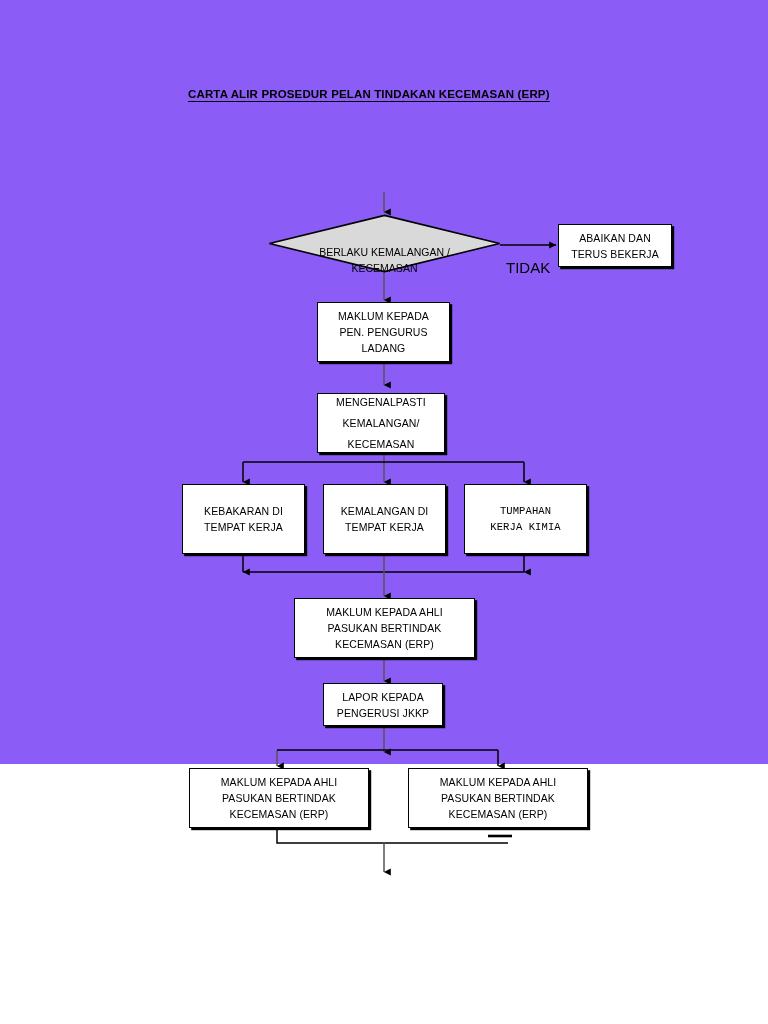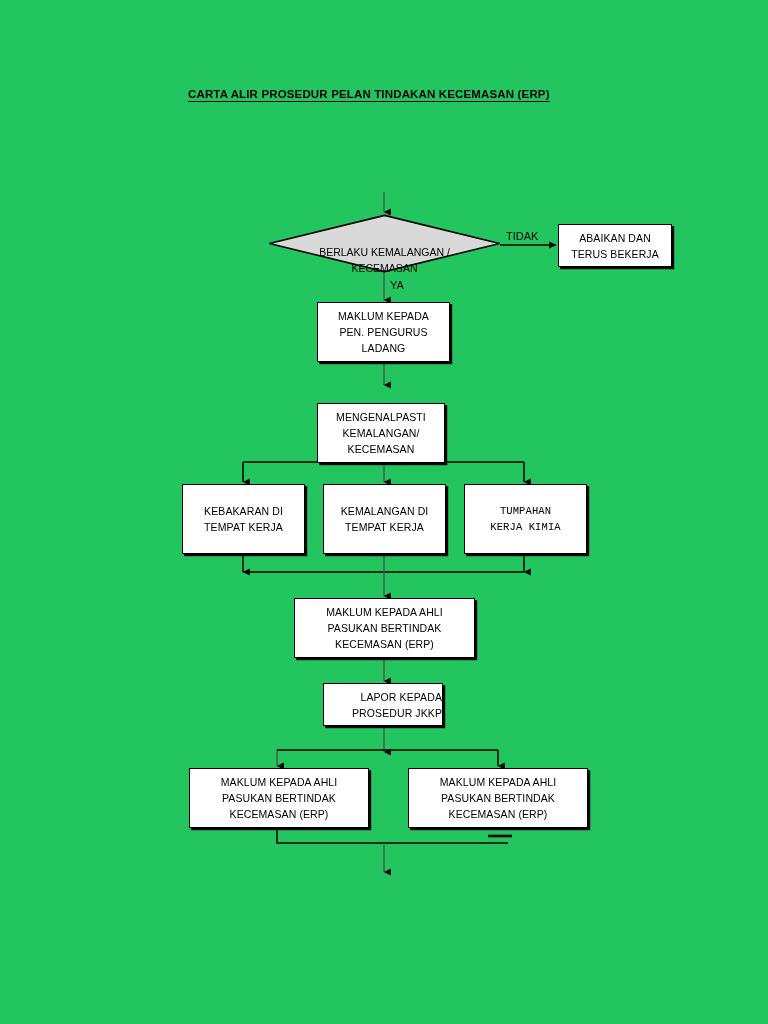--- a/index.html
+++ b/index.html
@@ -12,22 +12,22 @@
     width: 768px;
     height: 1024px;
     position: relative;
     font-family: "Liberation Sans", sans-serif;
     overflow: hidden;
   }
   #flow-page {
     position: absolute;
     left: 0; top: 0;
     width: 768px;
-    height: 1024px;
-    background: #22c55e;
+    height: 764px;
+    background: #8b5cf6;
   }
   #chart-title {
     position: absolute;
     left: 188px;
     top: 88px;
     font-size: 11.5px;
     font-weight: bold;
     letter-spacing: 0.15px;
     color: #000000;
     text-decoration: underline;
@@ -74,24 +74,25 @@
     justify-content: center;
     text-align: center;
     font-size: 10.5px;
     line-height: 16px;
     color: #000000;
     pointer-events: none;
   }
   .decision-label .ln { display: block; white-space: nowrap; }
   .edge-label {
     position: absolute;
-    font-size: 11px;
+    font-size: 15px;
     color: #000000;
     white-space: nowrap;
     line-height: 12px;
+    margin-top: 32px;
   }
   #connectors {
     position: absolute;
     left: 0; top: 0;
     width: 768px;
     height: 1024px;
     pointer-events: none;
   }
 </style>
 </head>
@@ -180,21 +181,21 @@
     <span class="ln">MAKLUM KEPADA</span>
     <span class="ln">PEN. PENGURUS</span>
     <span class="ln">LADANG</span>
   </div>
 
   <div class="node proc" style="left:558px; top:224px; width:114px; height:43px;">
     <span class="ln">ABAIKAN DAN</span>
     <span class="ln">TERUS BEKERJA</span>
   </div>
 
-  <div class="node proc" style="left:317px; top:403px; width:128px; height:60px;">
+  <div class="node proc" style="left:317px; top:393px; width:128px; height:60px;justify-content:space-between;">
     <span class="ln">MENGENALPASTI</span>
     <span class="ln">KEMALANGAN/</span>
     <span class="ln">KECEMASAN</span>
   </div>
 
   <div class="node proc" style="left:182px; top:484px; width:123px; height:70px;">
     <span class="ln">KEBAKARAN DI</span>
     <span class="ln">TEMPAT KERJA</span>
   </div>
 
@@ -207,23 +208,23 @@
     <span class="ln">TUMPAHAN</span>
     <span class="ln">KERJA KIMIA</span>
   </div>
 
   <div class="node proc" style="left:294px; top:598px; width:181px; height:60px;">
     <span class="ln">MAKLUM KEPADA AHLI</span>
     <span class="ln">PASUKAN BERTINDAK</span>
     <span class="ln">KECEMASAN (ERP)</span>
   </div>
 
-  <div class="node proc" style="left:323px; top:683px; width:120px; height:43px;align-items:flex-end;">
+  <div class="node proc" style="left:323px; top:683px; width:120px; height:43px;">
     <span class="ln">LAPOR KEPADA</span>
-    <span class="ln">PROSEDUR JKKP</span>
+    <span class="ln">PENGERUSI JKKP</span>
   </div>
 
   <div class="node proc" style="left:189px; top:768px; width:180px; height:60px;">
     <span class="ln">MAKLUM KEPADA AHLI</span>
     <span class="ln">PASUKAN BERTINDAK</span>
     <span class="ln">KECEMASAN (ERP)</span>
   </div>
 
   <div class="node proc" style="left:408px; top:768px; width:180px; height:60px;">
     <span class="ln">MAKLUM KEPADA AHLI</span>

